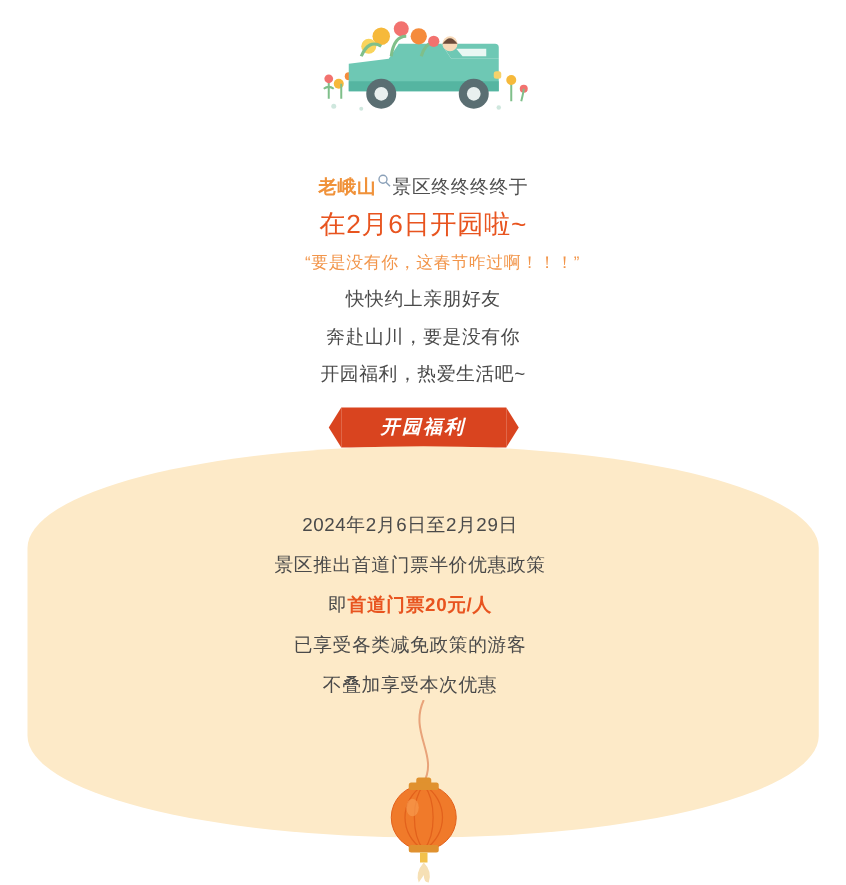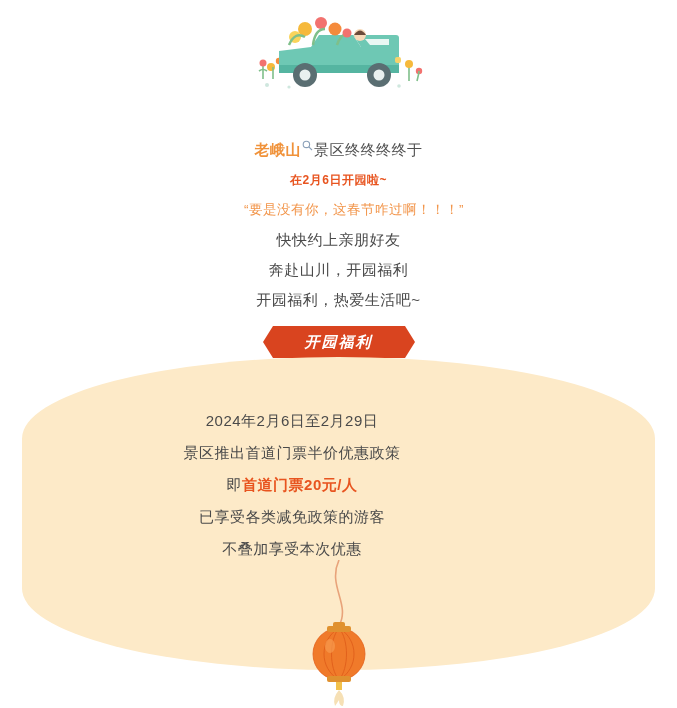--- a/index.html
+++ b/index.html
@@ -49,22 +49,22 @@
     color: #4a4a4a;
     letter-spacing: 0.5px;
   }
   .line-1 { color: #4f4f4f; }
   .line-1 .mark {
     color: #f0923a;
     font-weight: bold;
   }
   .line-2 {
     color: #e8541f;
-    font-weight: bold;
-    font-size: 12px;
+    font-weight: normal;
+    font-size: 21px;
   }
   .line-3 {
     color: #f2954a;
     font-size: 13.5px;
     padding-left: 31px;
   }
   .search-glyph {
     display: inline-block;
     width: 11px;
     height: 11px;
@@ -123,20 +123,21 @@
     height: 313px;
     background: #fdeac8;
     border-radius: 50% / 26%;
   }
   .panel-text {
     position: absolute;
     left: 0;
     top: 48px;
     width: 540px;
     text-align: center;
+    padding-left: 36px;
   }
   .panel-line {
     font-size: 15px;
     line-height: 32px;
     color: #4a4a4a;
     letter-spacing: 0.5px;
   }
   .panel-line.accent {
     color: #e8541f;
     font-weight: bold;
@@ -225,21 +226,21 @@
   <div class="text-block">
     <div class="line line-1">
       <span class="mark">老峨山</span><span class="search-glyph"><svg width="11" height="11" viewBox="0 0 11 11">
             <circle cx="4.4" cy="4.4" r="3.2" fill="none" stroke="#8aa0b8" stroke-width="1.1"></circle>
             <line x1="6.8" y1="6.8" x2="10" y2="10" stroke="#8aa0b8" stroke-width="1.1"></line>
           </svg></span><span>景区终终终终于</span>
     </div>
     <div class="line line-2">在2月6日开园啦~</div>
     <div class="line line-3">“要是没有你，这春节咋过啊！！！”</div>
     <div class="line">快快约上亲朋好友</div>
-    <div class="line">奔赴山川，开园福利</div>
+    <div class="line">奔赴山川，要是没有你</div>
     <div class="line">开园福利，热爱生活吧~</div>
   </div>
 
   <div class="badge-wrap">
     <div class="badge">开园福利</div>
   </div>
 
   <div class="panel">
     <div class="panel-text">
       <div class="panel-line">2024年2月6日至2月29日</div>

